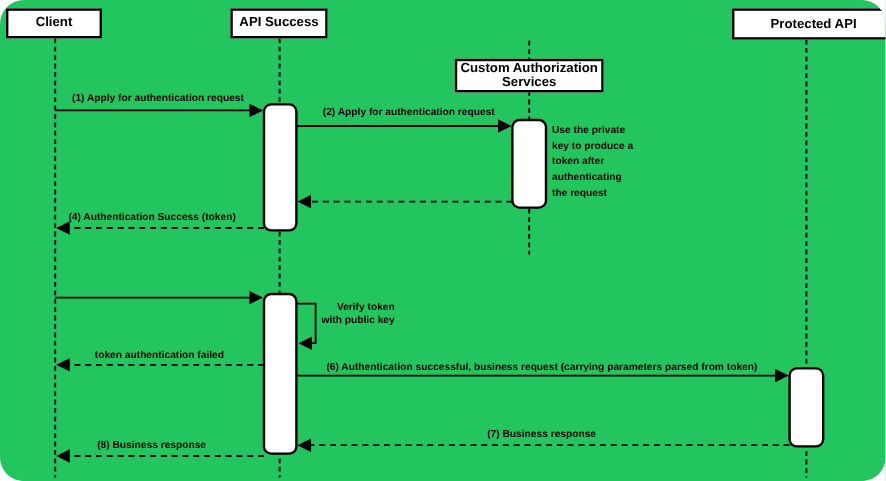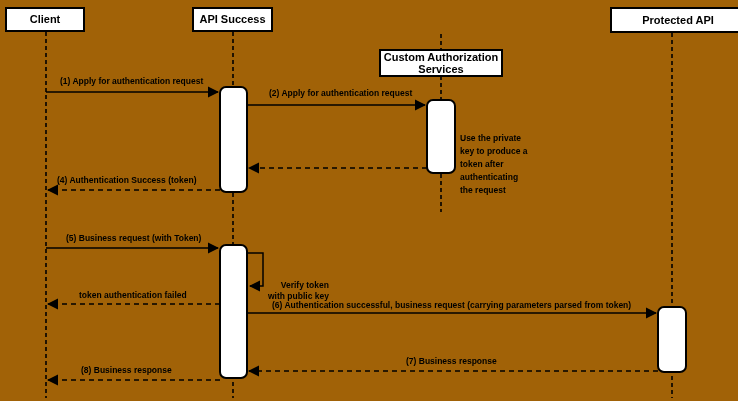--- a/index.html
+++ b/index.html
@@ -1,34 +1,34 @@
 <!DOCTYPE html>
 <html><head>
 <meta charset="utf-8">
 <style>
   html,body { margin:0; padding:0; background:#ffffff; }
   .canvas {
-    position:relative; width:738px; height:401px; background:#a16207;
-    font-family:"Liberation Sans", sans-serif; overflow:hidden; color:#000;
+    position:relative; width:738px; height:401px; background:#22c55e;
+    font-family:"Liberation Sans", sans-serif; overflow:hidden; color:#000;border-radius:20px;
   }
   svg.layer { position:absolute; left:0; top:0; width:738px; height:401px; }
   .lifeline { stroke:#000; stroke-width:1.6; stroke-dasharray:4 3; fill:none; }
   .activation { fill:#ffffff; stroke:#000; stroke-width:2; }
   .arrow { stroke:#000; stroke-width:1.5; fill:none; }
   .arrow.dashed { stroke-dasharray:5 4; }
   .actor {
     position:absolute; background:#ffffff; border:2px solid #000; box-sizing:border-box;
     display:flex; align-items:center; justify-content:center; text-align:center;
     font-size:11px; font-weight:bold; line-height:12.5px;
   }
   .msg {
     position:absolute; font-size:8.5px; font-weight:bold; white-space:nowrap;
   }
   .multiline {
-    position:absolute; font-size:8.5px; font-weight:bold; white-space:pre-line;margin-top:30px;
+    position:absolute; font-size:8.5px; font-weight:bold; white-space:pre-line;
   }
   .verify-label { line-height:11px; }
   .note-label  { line-height:13px; }
 </style>
 </head>
 <body>
 
 <div class="canvas">
 
   <svg class="layer" viewBox="0 0 738 401" xmlns="http://www.w3.org/2000/svg">
@@ -69,21 +69,20 @@
   <div class="actor" style="left:379px; top:6px; width:124px; height:28px;margin-top:43px;">
     <span>Custom Authorization Services</span>
   </div>
   <div class="actor" style="left:610px; top:7px; width:136px; height:26px;">
     <span>Protected API</span>
   </div>
 
   <div class="msg" style="left:60px; top:76px;">(1) Apply for authentication request</div>
   <div class="msg" style="left:269px; top:88px;">(2) Apply for authentication request</div>
   <div class="msg" style="left:57px; top:175px;">(4) Authentication Success (token)</div>
-  <div class="msg" style="left:66px; top:233px;">(5) Business request (with Token)</div>
   <div class="multiline verify-label" style="left:268px; top:250px;text-align:right;">Verify token
 with public key</div>
   <div class="msg" style="left:79px; top:290px;">token authentication failed</div>
   <div class="msg" style="left:272px; top:300px;">(6) Authentication successful, business request (carrying parameters parsed from token)</div>
   <div class="msg" style="left:406px; top:356px;">(7) Business response</div>
   <div class="msg" style="left:81px; top:365px;">(8) Business response</div>
 
   <div class="multiline note-label" style="left:460px; top:102px;">Use the private
 key to produce a
 token after

